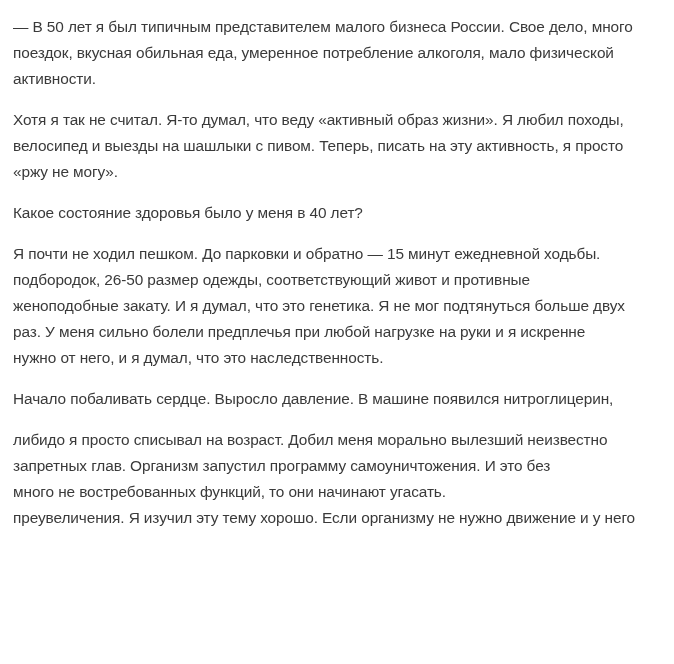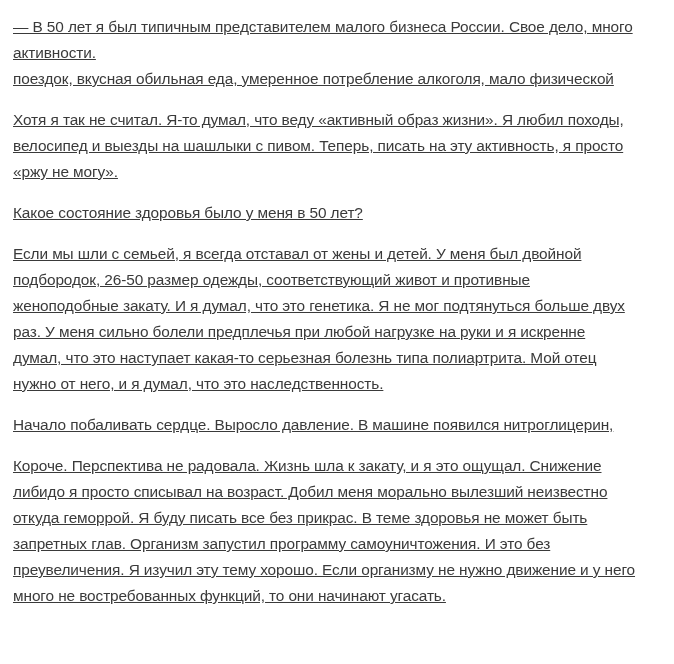--- a/index.html
+++ b/index.html
@@ -19,63 +19,59 @@
       top: 14px;
       width: 655px;
       font-family: "Liberation Sans", sans-serif;
       font-size: 15.4px;
       line-height: 26px;
       color: #3a3a3a;
       letter-spacing: -0.1px;
     }
     .para {
       margin: 0 0 15px 0;
-      text-decoration: underline;
     }
     .line {
       display: block;
       white-space: nowrap;
     }
   </style>
 </head>
 <body>
 
 <div class="article">
 
   <p class="para">
     <span class="line">— В 50 лет я был типичным представителем малого бизнеса России. Свое дело, много</span>
+    <span class="line">поездок, вкусная обильная еда, умеренное потребление алкоголя, мало физической</span>
     <span class="line">активности.</span>
-    <span class="line">поездок, вкусная обильная еда, умеренное потребление алкоголя, мало физической</span>
   </p>
 
   <p class="para">
     <span class="line">Хотя я так не считал. Я-то думал, что веду «активный образ жизни». Я любил походы,</span>
     <span class="line">велосипед и выезды на шашлыки с пивом. Теперь, писать на эту активность, я просто</span>
     <span class="line">«ржу не могу».</span>
   </p>
 
   <p class="para">
-    <span class="line">Какое состояние здоровья было у меня в 50 лет?</span>
+    <span class="line">Какое состояние здоровья было у меня в 40 лет?</span>
   </p>
 
   <p class="para">
-    <span class="line">Если мы шли с семьей, я всегда отставал от жены и детей. У меня был двойной</span>
+    <span class="line">Я почти не ходил пешком. До парковки и обратно — 15 минут ежедневной ходьбы.</span>
     <span class="line">подбородок, 26-50 размер одежды, соответствующий живот и противные</span>
     <span class="line">женоподобные закату. И я думал, что это генетика. Я не мог подтянуться больше двух</span>
     <span class="line">раз. У меня сильно болели предплечья при любой нагрузке на руки и я искренне</span>
-    <span class="line">думал, что это наступает какая-то серьезная болезнь типа полиартрита. Мой отец</span>
     <span class="line">нужно от него, и я думал, что это наследственность.</span>
   </p>
 
   <p class="para">
     <span class="line">Начало побаливать сердце. Выросло давление. В машине появился нитроглицерин,</span>
   </p>
 
   <p class="para">
-    <span class="line">Короче. Перспектива не радовала. Жизнь шла к закату, и я это ощущал. Снижение</span>
     <span class="line">либидо я просто списывал на возраст. Добил меня морально вылезший неизвестно</span>
-    <span class="line">откуда геморрой. Я буду писать все без прикрас. В теме здоровья не может быть</span>
     <span class="line">запретных глав. Организм запустил программу самоуничтожения. И это без</span>
+    <span class="line">много не востребованных функций, то они начинают угасать.</span>
     <span class="line">преувеличения. Я изучил эту тему хорошо. Если организму не нужно движение и у него</span>
-    <span class="line">много не востребованных функций, то они начинают угасать.</span>
   </p>
 
 </div>
 
 </body></html>

